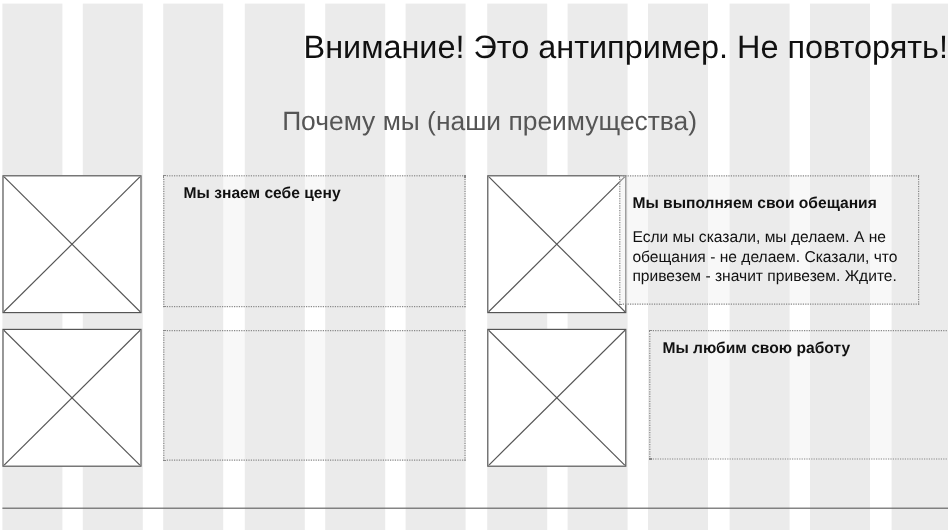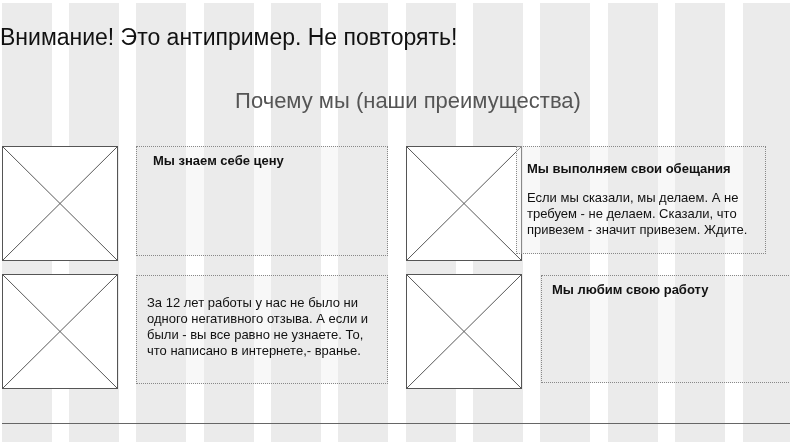--- a/index.html
+++ b/index.html
@@ -7,21 +7,21 @@
     width: 790px; height: 442px; position: relative; overflow: hidden;
     background: #ffffff;
     font-family: "Liberation Sans", sans-serif;
   }
   .grid-col {
     position: absolute; top: 3px; height: 439px; width: 50px;
     background: #ebebeb;
   }
   .title {
     position: absolute; left: 0; width: 790px; top: 24px;
-    text-align: left; font-size: 23px; color: #111;
+    text-align: right; font-size: 27px; color: #111;
   }
   .subtitle {
     position: absolute; left: 11px; width: 790px; top: 88px;
     text-align: center; font-size: 22px; color: #555;
     padding-left: 0;
   }
   .subtitle span { position: relative; left: 2px; }
   .img-ph {
     position: absolute; width: 116px; height: 115px;
     background: #ffffff; border: 1px solid #555;
@@ -79,31 +79,30 @@
 </div>
 
 <div class="img-ph" style="left:406px; top:146px;">
   <svg viewBox="0 0 116 115" preserveAspectRatio="none">
     <line x1="0" y1="0" x2="116" y2="115" stroke="#555" stroke-width="1"></line>
     <line x1="116" y1="0" x2="0" y2="115" stroke="#555" stroke-width="1"></line>
   </svg>
 </div>
 <div class="text-box" style="left:516px; top:146px; width:250px; height:108px; padding-top:14px;">
   <h3>Мы выполняем свои обещания</h3>
-  <p>Если мы сказали, мы делаем. А не требуем - не делаем. Сказали, что привезем - значит привезем. Ждите.</p>
+  <p>Если мы сказали, мы делаем. А не обещания - не делаем. Сказали, что привезем - значит привезем. Ждите.</p>
 </div>
 
 <div class="img-ph" style="left:2px; top:274px;">
   <svg viewBox="0 0 116 115" preserveAspectRatio="none">
     <line x1="0" y1="0" x2="116" y2="115" stroke="#555" stroke-width="1"></line>
     <line x1="116" y1="0" x2="0" y2="115" stroke="#555" stroke-width="1"></line>
   </svg>
 </div>
 <div class="text-box" style="left:136px; top:275px; width:252px; height:109px;">
-  <p>За 12 лет работы у нас не было ни одного негативного отзыва. А если и были - вы все равно не узнаете. То, что написано в интернете,- вранье.</p>
 </div>
 
 <div class="img-ph" style="left:406px; top:274px;">
   <svg viewBox="0 0 116 115" preserveAspectRatio="none">
     <line x1="0" y1="0" x2="116" y2="115" stroke="#555" stroke-width="1"></line>
     <line x1="116" y1="0" x2="0" y2="115" stroke="#555" stroke-width="1"></line>
   </svg>
 </div>
 <div class="text-box" style="left:541px; top:275px; width:260px; height:108px;">
   <h3>Мы любим свою работу</h3>

